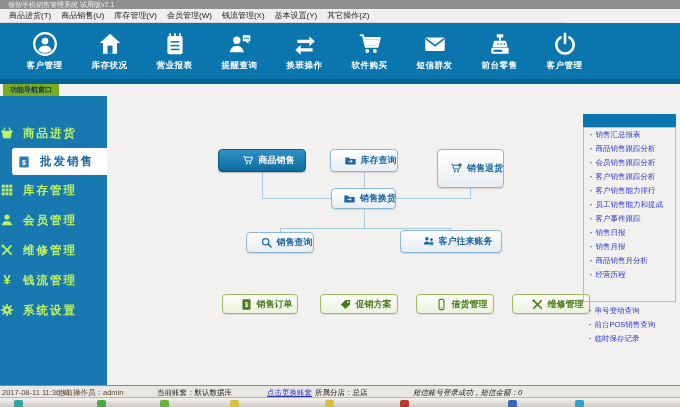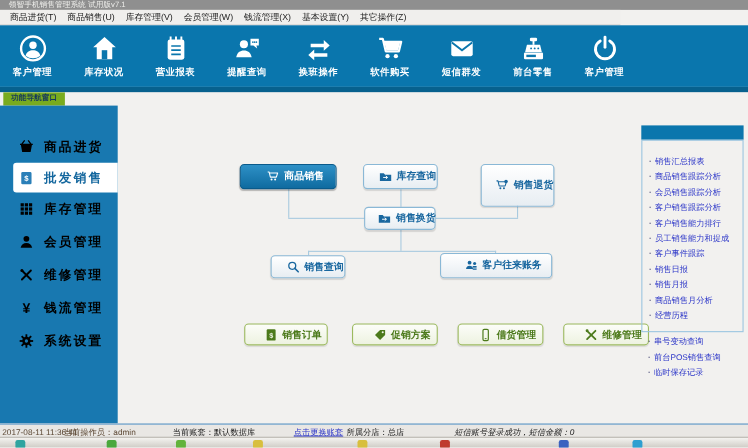--- a/index.html
+++ b/index.html
@@ -11,54 +11,54 @@
   .titlebar{position:absolute;left:0;top:0;width:680px;height:9px;background:#8f8f8f;color:#efefec;
     font-size:7px;line-height:9px;padding-left:8px;white-space:nowrap;}
 
   
   .menubar{position:absolute;left:0;top:9px;width:564px;height:14px;background:#f0efed;border-bottom:1px solid #d9d8d5;
     display:flex;align-items:center;padding-left:4px;}
   .menu-item{font-size:8px;color:#1a1a1a;padding:0 5px;cursor:default;white-space:nowrap;}
 
   
   .toolbar{position:absolute;left:0;top:23px;width:680px;height:56px;background:var(--tb);
-    display:flex;align-items:center;padding-left:1px;}
+    display:flex;align-items:center;padding-left:16px;}
   .tb-item{width:57px;margin-right:8px;display:flex;flex-direction:column;align-items:center;justify-content:center;color:#fff;}
   .tb-icon{width:26px;height:26px;display:block;}
   .tb-icon svg{width:26px;height:26px;display:block;}
   .tb-label{font-size:8.5px;font-weight:bold;margin-top:3px;white-space:nowrap;letter-spacing:.5px;}
   .toolstrip{position:absolute;left:0;top:79px;width:680px;height:5px;background:var(--dkstrip);}
 
   
   .main{position:absolute;left:0;top:84px;width:680px;height:301px;background:#f2f1ef;}
   .nav-tab{position:absolute;left:3px;top:0;height:12px;background:#79ab1f;color:#17395c;font-size:7px;
     font-weight:bold;line-height:12px;padding:0 7px;white-space:nowrap;}
 
   
   .sidebar{position:absolute;left:0;top:12px;width:107px;height:289px;background:var(--sb);padding-top:22px;}
-  .sb-item{height:30px;display:flex;align-items:center;color:#000000;padding-left:17px;cursor:default;}
+  .sb-item{height:30px;display:flex;align-items:center;color:#bef264;cursor:default;}
   .sb-item .sb-icon{width:14px;height:14px;margin-right:9px;flex:0 0 auto;}
   .sb-item .sb-icon svg{width:14px;height:14px;display:block;}
   .sb-label{font-size:11.5px;font-weight:bold;letter-spacing:2px;white-space:nowrap;}
   .sb-item.active{background:#fff;color:#14679e;margin-left:12px;padding-left:5px;border-radius:3px 0 0 3px;height:27px;text-align:center;}
 
   
   .flow-btn{position:absolute;display:flex;align-items:center;justify-content:center;border-radius:4px;
     font-size:9px;font-weight:bold;white-space:nowrap;cursor:default;padding-left:12px;}
   .flow-btn .fb-icon{width:13px;height:13px;margin-right:4px;flex:0 0 auto;}
   .flow-btn .fb-icon svg{width:13px;height:13px;display:block;}
   .btn-dark{background:linear-gradient(#2e90c6,#0f6ba0);border:1px solid #0a5a8a;color:#fff;box-shadow:0 1px 1px rgba(0,0,0,.25);}
   .btn-light{background:linear-gradient(#ffffff,#e7edf2);border:1px solid #8ab8d6;color:#19679f;box-shadow:0 1px 1px rgba(0,0,0,.12);}
   .btn-green{background:linear-gradient(#fcfdf9,#edf2e0);border:1px solid #9cba5e;color:#4c7a1b;box-shadow:0 1px 1px rgba(0,0,0,.1);}
 
   .conn{position:absolute;background:#a9cadf;}
 
   
   .rp-header{position:absolute;left:583px;top:30px;width:93px;height:13px;background:#0b76ad;}
-  .rp-box{position:absolute;left:583px;top:43px;width:93px;height:175px;border:1px solid #9cc6e0;padding:12px 0 0 6px;}
+  .rp-box{position:absolute;left:583px;top:43px;width:93px;height:175px;border:1px solid #9cc6e0;padding:0 0 0 6px;}
   .rp-extra{position:absolute;left:583px;top:220px;width:93px;padding-left:6px;}
   .rp-link{height:14px;line-height:14px;font-size:7.5px;color:var(--link);white-space:nowrap;cursor:default;}
   .rp-link .bullet{color:#3b3b6e;font-weight:bold;margin-right:3px;}
 
   
   .statusbar{position:absolute;left:0;top:385px;width:680px;height:12px;background:#e9e7e4;border-top:1px solid #5a96c8;
     font-size:7.5px;color:#1a1a1a;}
   .statusbar span{position:absolute;top:2px;white-space:nowrap;}
   .st-time{left:2px;color:#5a4632;}
   .st-operator{left:58px;color:#5a4632;}

